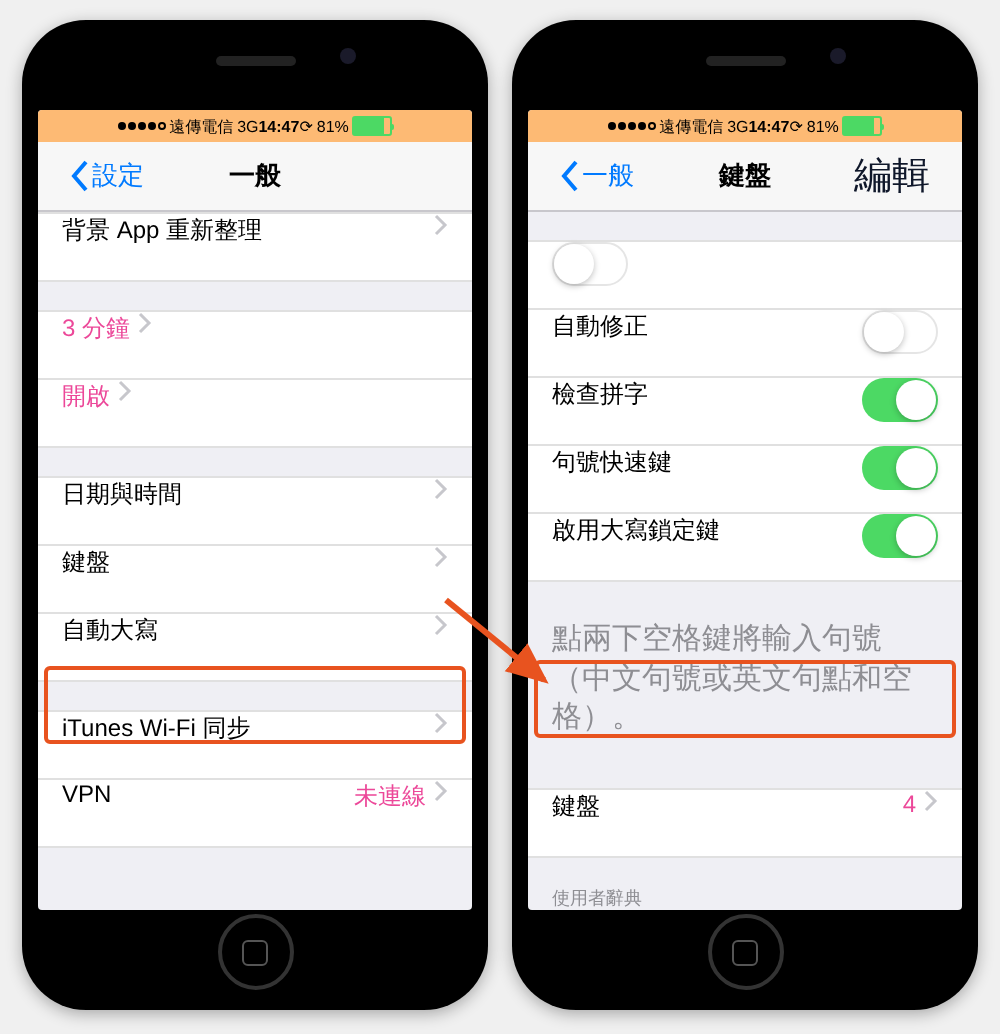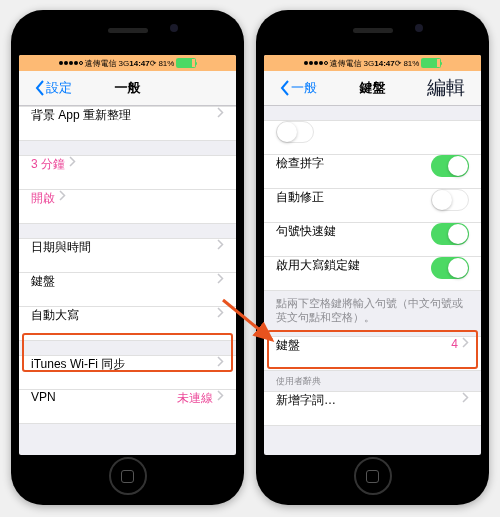--- a/index.html
+++ b/index.html
@@ -30,21 +30,21 @@
 .row-label{flex:1;color:#000}
 .row-val{color:#ec4899;margin-right:4px}
 .chev{color:#c7c7cc}
 .chev svg{width:7px;height:11px;display:block}
 .toggle{width:38px;height:22px;border-radius:11px;position:relative}
 .toggle.off{background:#fff;border:1.5px solid #e5e5e5;box-sizing:border-box}
 .toggle.on{background:#4cd964}
 .toggle::after{content:"";position:absolute;width:20px;height:20px;background:#fff;border-radius:50%;top:1px;box-shadow:0 1px 3px rgba(0,0,0,.25)}
 .toggle.off::after{left:0;top:-0.5px}
 .toggle.on::after{right:1px}
-.footer-note{font-size:11px;color:#8e8e93;padding:5px 12px;line-height:1.3}
+.footer-note{font-size:15px;color:#8e8e93;padding:19px 12px;line-height:1.3}
 .section-label{font-size:9px;color:#8e8e93;padding:4px 12px 3px}
 .hl{position:absolute;border:2px solid #e8531f;border-radius:3px;pointer-events:none;z-index:10}
 .arrow{position:absolute;z-index:20;pointer-events:none}
 </style>
 </head>
 <body>
 
 <div class="phone">
   <div class="screen">
     <div class="statusbar">
@@ -189,49 +189,49 @@
       </div>
       <div class="nav-title">鍵盤</div>
       <div class="nav-edit">編輯</div>
     </div>
     <div class="content">
       <div class="group">
         <div class="row first">
           <div class="toggle off"></div>
         </div>
         <div class="row">
+          <span class="row-label">自動修正</span>
+          <div class="toggle off"></div>
+        </div>
+        <div class="row">
           <span class="row-label">檢查拼字</span>
           <div class="toggle on"></div>
         </div>
         <div class="row">
-          <span class="row-label">自動修正</span>
-          <div class="toggle off"></div>
-        </div>
-        <div class="row">
           <span class="row-label">句號快速鍵</span>
           <div class="toggle on"></div>
         </div>
         <div class="row">
           <span class="row-label">啟用大寫鎖定鍵</span>
           <div class="toggle on"></div>
         </div>
       </div>
       <div class="footer-note">點兩下空格鍵將輸入句號（中文句號或英文句點和空格）。</div>
       <div class="group" style="margin-top:6px">
         <div class="row first">
           <span class="row-label">鍵盤</span>
           <span class="row-val">4</span>
           <span class="chev">
               <svg viewBox="0 0 7 11">
                 <path d="M1 1l4.5 4.5L1 10" stroke="#c7c7cc" stroke-width="1.5" fill="none"></path>
               </svg>
             </span>
         </div>
       </div>
-      <div class="section-label" style="">使用者辭典</div>
+      <div class="section-label" style="margin-top:10px">使用者辭典</div>
       <div class="row first">
         <span class="row-label">新增字詞…</span>
         <span class="chev">
             <svg viewBox="0 0 7 11">
               <path d="M1 1l4.5 4.5L1 10" stroke="#c7c7cc" stroke-width="1.5" fill="none"></path>
             </svg>
           </span>
       </div>
     </div>
     <div class="hl" style="left:3px;right:3px;top:275px;height:35px"></div>

